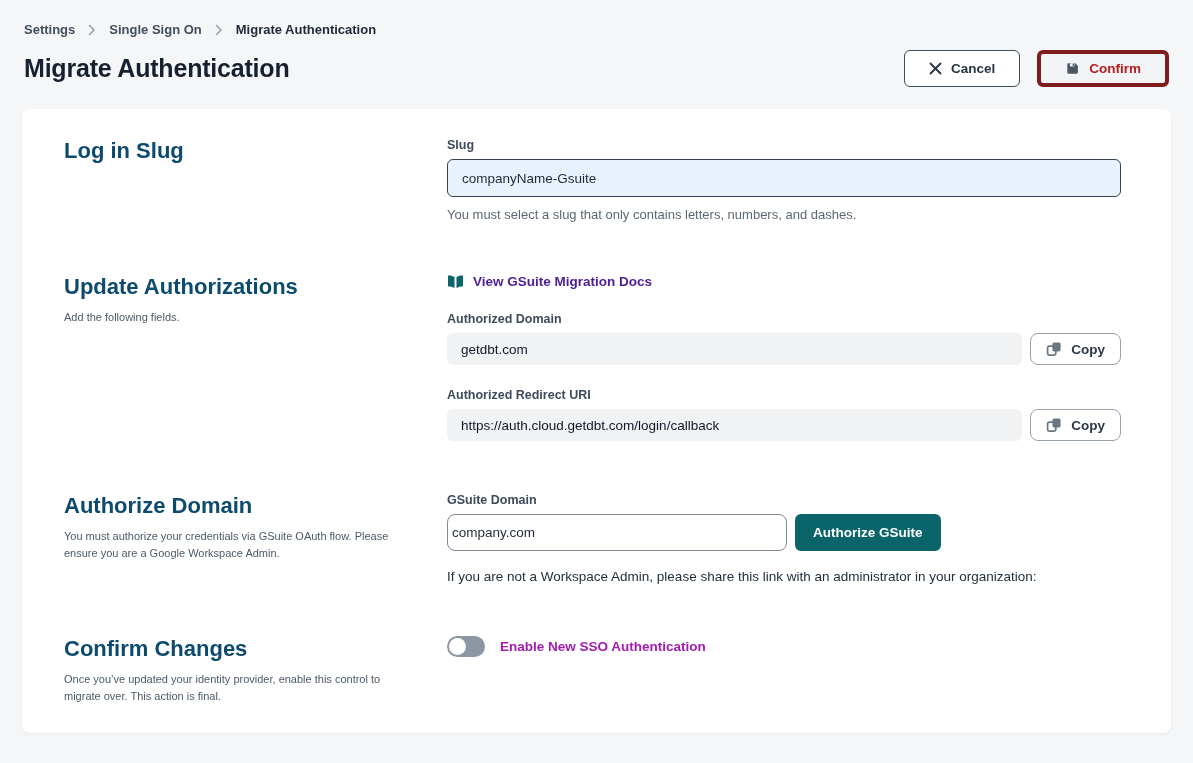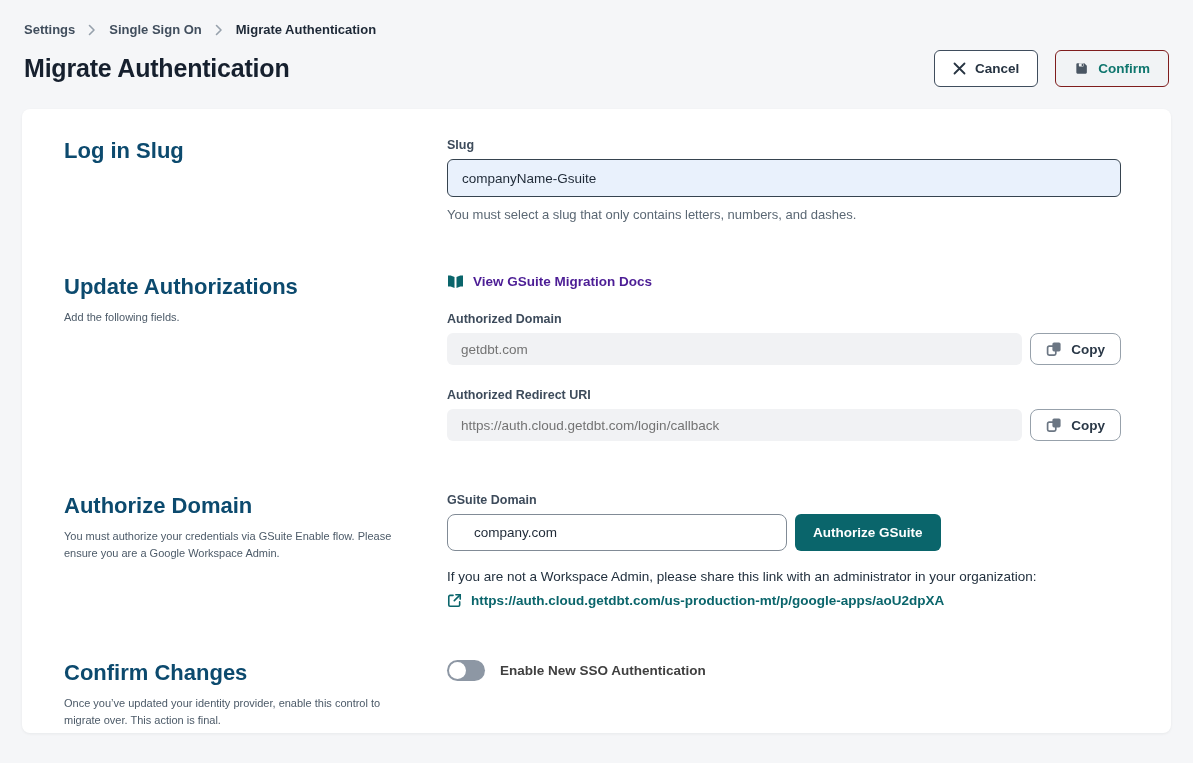--- a/index.html
+++ b/index.html
@@ -15,25 +15,25 @@
   .page-header { padding: 22px 24px 0 24px; }
   .breadcrumb { display: flex; align-items: center; gap: 13px; font-size: 13px; font-weight: 700; color: #414e5d; }
   .breadcrumb .crumb { cursor: pointer; }
   .breadcrumb .crumb.current { color: #1d2836; }
   .breadcrumb .sep { display: flex; align-items: center; }
 
   .title-row { display: flex; justify-content: space-between; align-items: center; margin-top: 13px; }
   .page-title { font-size: 25px; font-weight: 700; color: #16202e; letter-spacing: -0.2px; }
 
   .header-actions { display: flex; gap: 17px; }
-  .btn { display: inline-flex; align-items: center; gap: 9px; height: 37px; padding: 0 18px;
+  .btn { display: inline-flex; align-items: center; gap: 9px; height: 37px; padding: 0 24px;
          border-radius: 6px; font-size: 13.5px; font-weight: 600; cursor: pointer;
          font-family: "Liberation Sans", sans-serif; }
   .btn-cancel { background: #ffffff; border: 1px solid #3f4d5d; color: #273442; }
-  .btn-confirm { background: #f1f3f5; border: 1px solid #7f1d1d; color: #0f766e; }
+  .btn-confirm { background: #f1f3f5; border: 4px solid #7f1d1d; color: #b91c1c; }
 
   
   .card {
     margin: 22px 22px 0 22px;
     height: 624px;
     background: #ffffff;
     border-radius: 8px;
     box-shadow: 0 1px 3px rgba(20,30,40,0.06);
     padding: 29px 50px 40px 42px;
   }
@@ -56,48 +56,48 @@
   }
   .helper-text { margin-top: 10px; font-size: 13px; color: #5b6874; }
 
   .docs-link { display: inline-flex; align-items: center; gap: 9px; font-size: 13.5px; font-weight: 700;
                color: #4c1d95; cursor: pointer; margin-bottom: 23px; text-decoration: none; }
 
   .copy-row { display: flex; align-items: center; gap: 8px; margin-bottom: 23px; }
   .copy-row:last-child { margin-bottom: 0; }
   .readonly-field {
     flex: 1; height: 26px; border-radius: 6px; background: #f1f2f4;
-    display: flex; align-items: center; padding: 16px 14px; font-size: 13.5px; color: #737373;
+    display: flex; align-items: center; padding: 16px 14px; font-size: 13.5px; color: #0f172a;
   }
   .btn-copy { display: inline-flex; align-items: center; gap: 9px; height: 32px; padding: 0 15px;
               background: #ffffff; border: 1px solid #97a1ab; border-radius: 8px;
               font-size: 13.5px; font-weight: 600; color: #2a3847; cursor: pointer;
               font-family: "Liberation Sans", sans-serif; }
 
   .gsuite-row { display: flex; align-items: stretch; gap: 8px; }
   .gsuite-input {
     width: 340px; height: 37px; border-radius: 8px;
     background: #ffffff; border: 1px solid #818b96;
-    padding: 0 26px; font-size: 13.5px; color: #1f2a37;
+    padding: 0 4px; font-size: 13.5px; color: #1f2a37;
     font-family: "Liberation Sans", sans-serif; outline: none;
   }
   .btn-authorize { height: 37px; padding: 0 18px; background: #0a656b; color: #ffffff;
                    border: none; border-radius: 6px; font-size: 13.5px; font-weight: 700;
                    cursor: pointer; font-family: "Liberation Sans", sans-serif; }
 
   .admin-note { margin-top: 18px; font-size: 13.5px; color: #22303e; }
   .share-link-row { display: flex; align-items: center; gap: 9px; margin-top: 9px; }
   .share-link { font-size: 13.5px; font-weight: 700; color: #0a656b; text-decoration: none; cursor: pointer; }
 
   .toggle-row { display: flex; align-items: center; gap: 15px; }
   .toggle { position: relative; width: 38px; height: 21px; border-radius: 11px; background: #8d97a4;
             cursor: pointer; flex: 0 0 38px; }
   .toggle .knob { position: absolute; top: 2px; left: 2px; width: 17px; height: 17px;
                   border-radius: 50%; background: #ffffff; }
-  .toggle-label { font-size: 13.5px; font-weight: 700; color: #404040; }
+  .toggle-label { font-size: 13.5px; font-weight: 700; color: #a21caf; }
 
   .icon { display: inline-flex; align-items: center; }
 </style>
 </head>
 <body>
 
 <div class="page-header">
   <div class="breadcrumb">
     <span class="crumb">Settings</span>
     <span class="sep icon">
@@ -194,39 +194,29 @@
           </span>
           <span>Copy</span>
         </button>
       </div>
     </div>
   </div>
 
   <div class="section">
     <div class="section-left">
       <div class="section-heading">Authorize Domain</div>
-      <div class="section-desc">You must authorize your credentials via GSuite Enable flow. Please ensure you are a Google Workspace Admin.</div>
+      <div class="section-desc">You must authorize your credentials via GSuite OAuth flow. Please ensure you are a Google Workspace Admin.</div>
     </div>
     <div class="section-right">
       <label class="field-label">GSuite Domain</label>
       <div class="gsuite-row">
         <input class="gsuite-input" type="text" value="company.com" style="">
         <button class="btn-authorize">Authorize GSuite</button>
       </div>
       <div class="admin-note">If you are not a Workspace Admin, please share this link with an administrator in your organization:</div>
-      <div class="share-link-row">
-        <span class="icon">
-          <svg width="15" height="15" viewBox="0 0 16 16">
-              <path d="M6.5 2.5 H3.2 A1.3 1.3 0 0 0 1.9 3.8 V12.8 A1.3 1.3 0 0 0 3.2 14.1 H12.2 A1.3 1.3 0 0 0 13.5 12.8 V9.5" fill="none" stroke="#0a656b" stroke-width="1.7" stroke-linecap="round"></path>
-              <path d="M9.5 1.9 H14.1 V6.5" fill="none" stroke="#0a656b" stroke-width="1.7" stroke-linecap="round"></path>
-              <path d="M14 2 L7.8 8.2" fill="none" stroke="#0a656b" stroke-width="1.7" stroke-linecap="round"></path>
-            </svg>
-        </span>
-        <a class="share-link">https://auth.cloud.getdbt.com/us-production-mt/p/google-apps/aoU2dpXA</a>
-      </div>
     </div>
   </div>
 
   <div class="section">
     <div class="section-left">
       <div class="section-heading">Confirm Changes</div>
       <div class="section-desc">Once you’ve updated your identity provider, enable this control to migrate over. This action is final.</div>
     </div>
     <div class="section-right">
       <div class="toggle-row">

